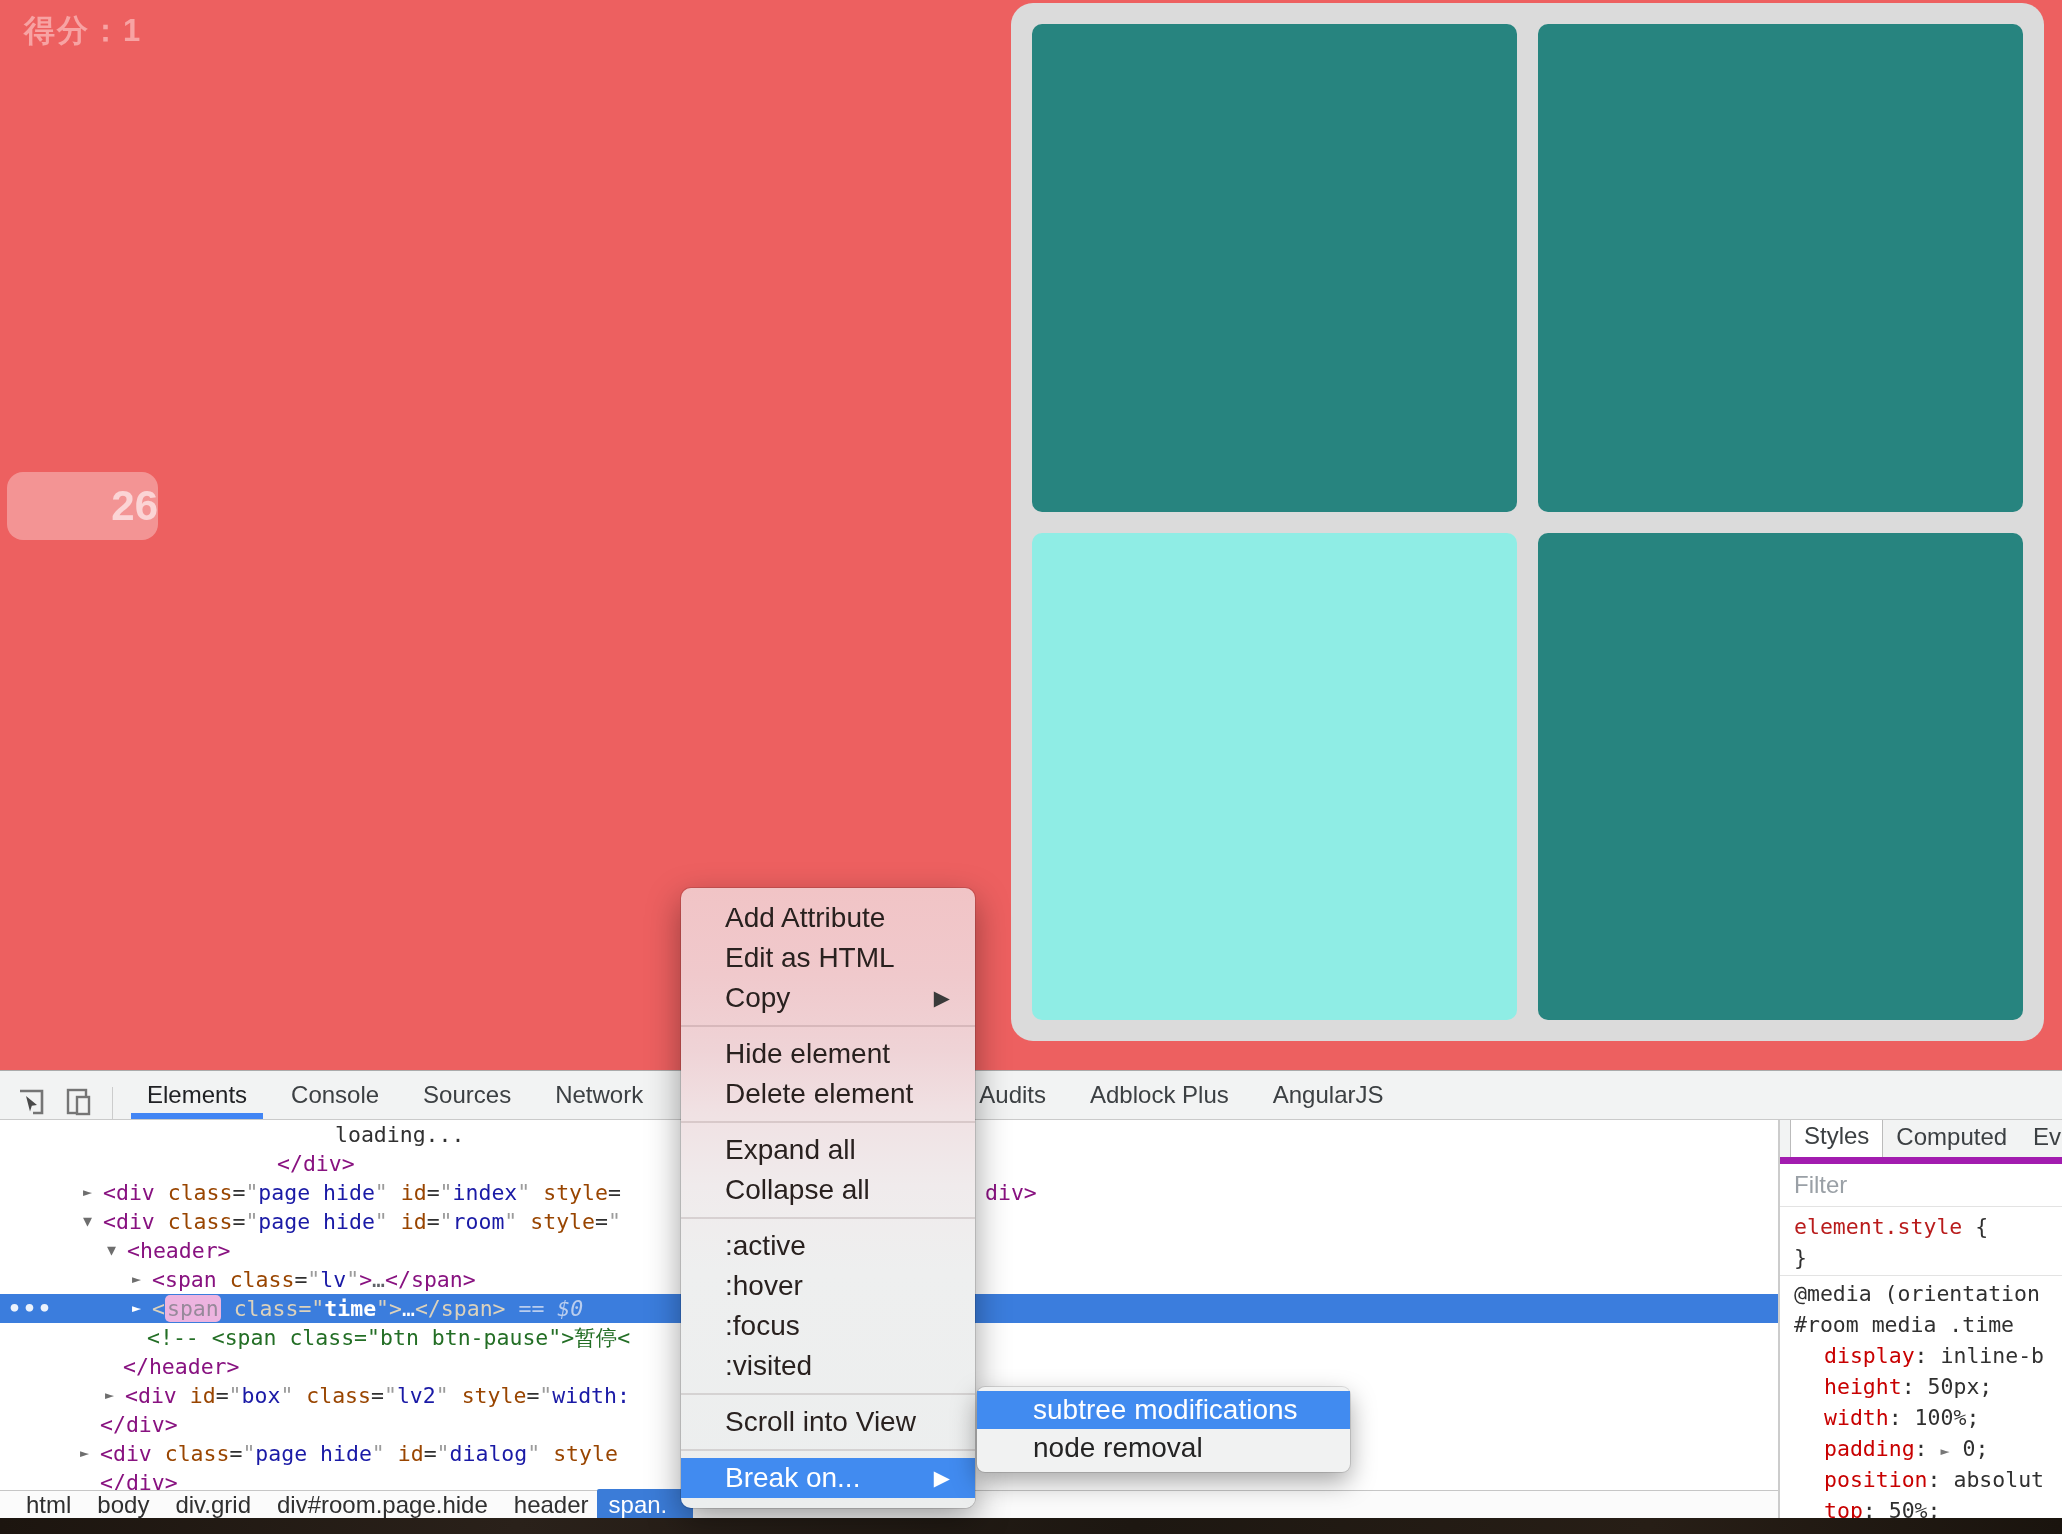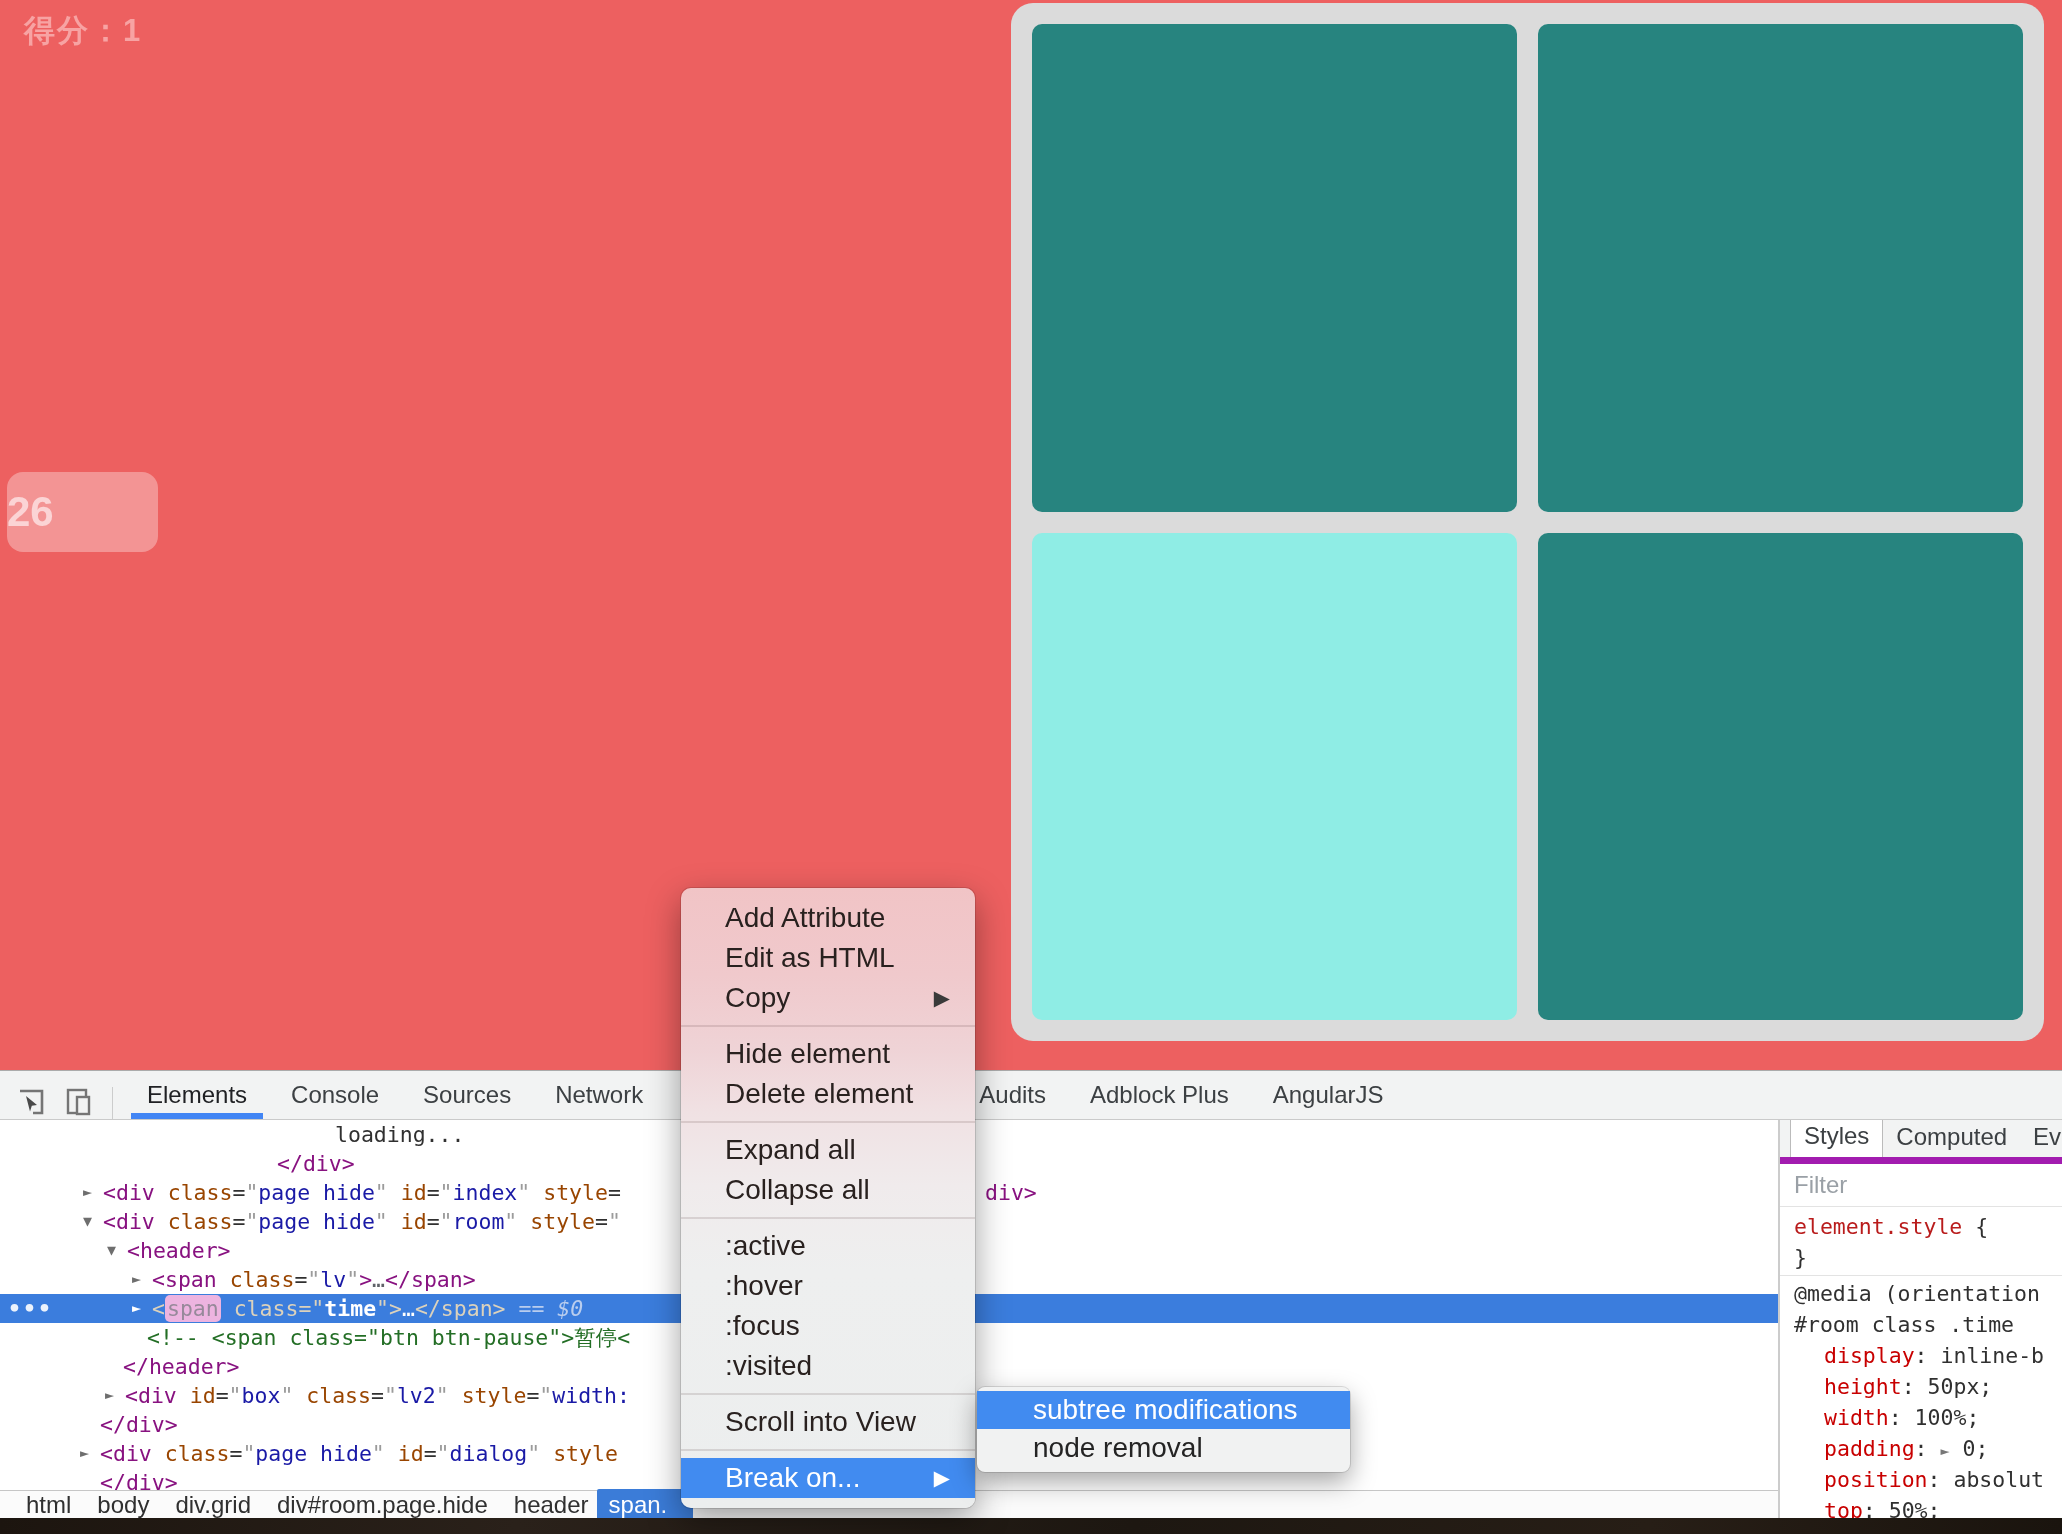--- a/index.html
+++ b/index.html
@@ -2,22 +2,22 @@
 <html><head>
 <meta charset="utf-8">
 <style>
   html,body{margin:0;padding:0;background:#000;}
   #stage{position:relative;width:2062px;height:1534px;overflow:hidden;
          font-family:"Liberation Sans",sans-serif;background:#ED6060;}
 
   
   #game{position:absolute;left:0;top:0;width:2062px;height:1070px;background:#ED6060;}
   #score{position:absolute;left:24px;top:10px;font-size:31px;font-weight:bold;color:#F7A3A3;letter-spacing:2px;}
-  #badge{position:absolute;left:7px;top:472px;width:151px;height:80px;border-radius:16px;
-         background:rgba(255,255,255,0.33);display:flex;align-items:center;justify-content:flex-start;}
+  #badge{position:absolute;left:7px;top:472px;width:151px;height:68px;border-radius:16px;
+         background:rgba(255,255,255,0.33);display:flex;align-items:center;justify-content:flex-end;}
   #badge span{font-size:42px;font-weight:bold;color:#FBD4D5;}
   #grid-panel{position:absolute;left:1011px;top:3px;width:1033px;height:1038px;background:#DBDBDB;
          border-radius:22px;display:grid;grid-template-columns:1fr 1fr;grid-template-rows:1fr 1fr;
          gap:21px;padding:21px;box-sizing:border-box;}
   .cell{border-radius:10px;}
   .cell.teal{background:#27847F;}
   .cell.cyan{background:#8FEDE5;}
 
   
   #devtools{position:absolute;left:0;top:1070px;width:2062px;height:448px;background:#fff;}
@@ -160,21 +160,21 @@
           <div class="stab">Event Listeners</div>
         </div>
       <div id="filter-row">
         <span>Filter</span>
       </div>
       <div id="styles-code">
           <div class="sline"><span class="g">element.style</span><span class="sv"> {</span></div>
           <div class="sline"><span class="sv">}</span></div>
           <div class="ssep"></div>
           <div class="sline"><span class="sv">@media (orientation</span></div>
-          <div class="sline"><span class="sv">#room class .time</span></div>
+          <div class="sline"><span class="sv">#room media .time</span></div>
           <div class="sline ind"><span class="prop">display</span><span class="sv">: inline-b</span></div>
           <div class="sline ind"><span class="prop">height</span><span class="sv">: 50px;</span></div>
           <div class="sline ind"><span class="prop">width</span><span class="sv">: 100%;</span></div>
           <div class="sline ind"><span class="prop">padding</span><span class="sv">: </span><span class="sarr">►</span><span class="sv"> 0;</span></div>
           <div class="sline ind"><span class="prop">position</span><span class="sv">: absolut</span></div>
           <div class="sline ind"><span class="prop">top</span><span class="sv">: 50%;</span></div>
         </div>
     </div>
   </div>
 

